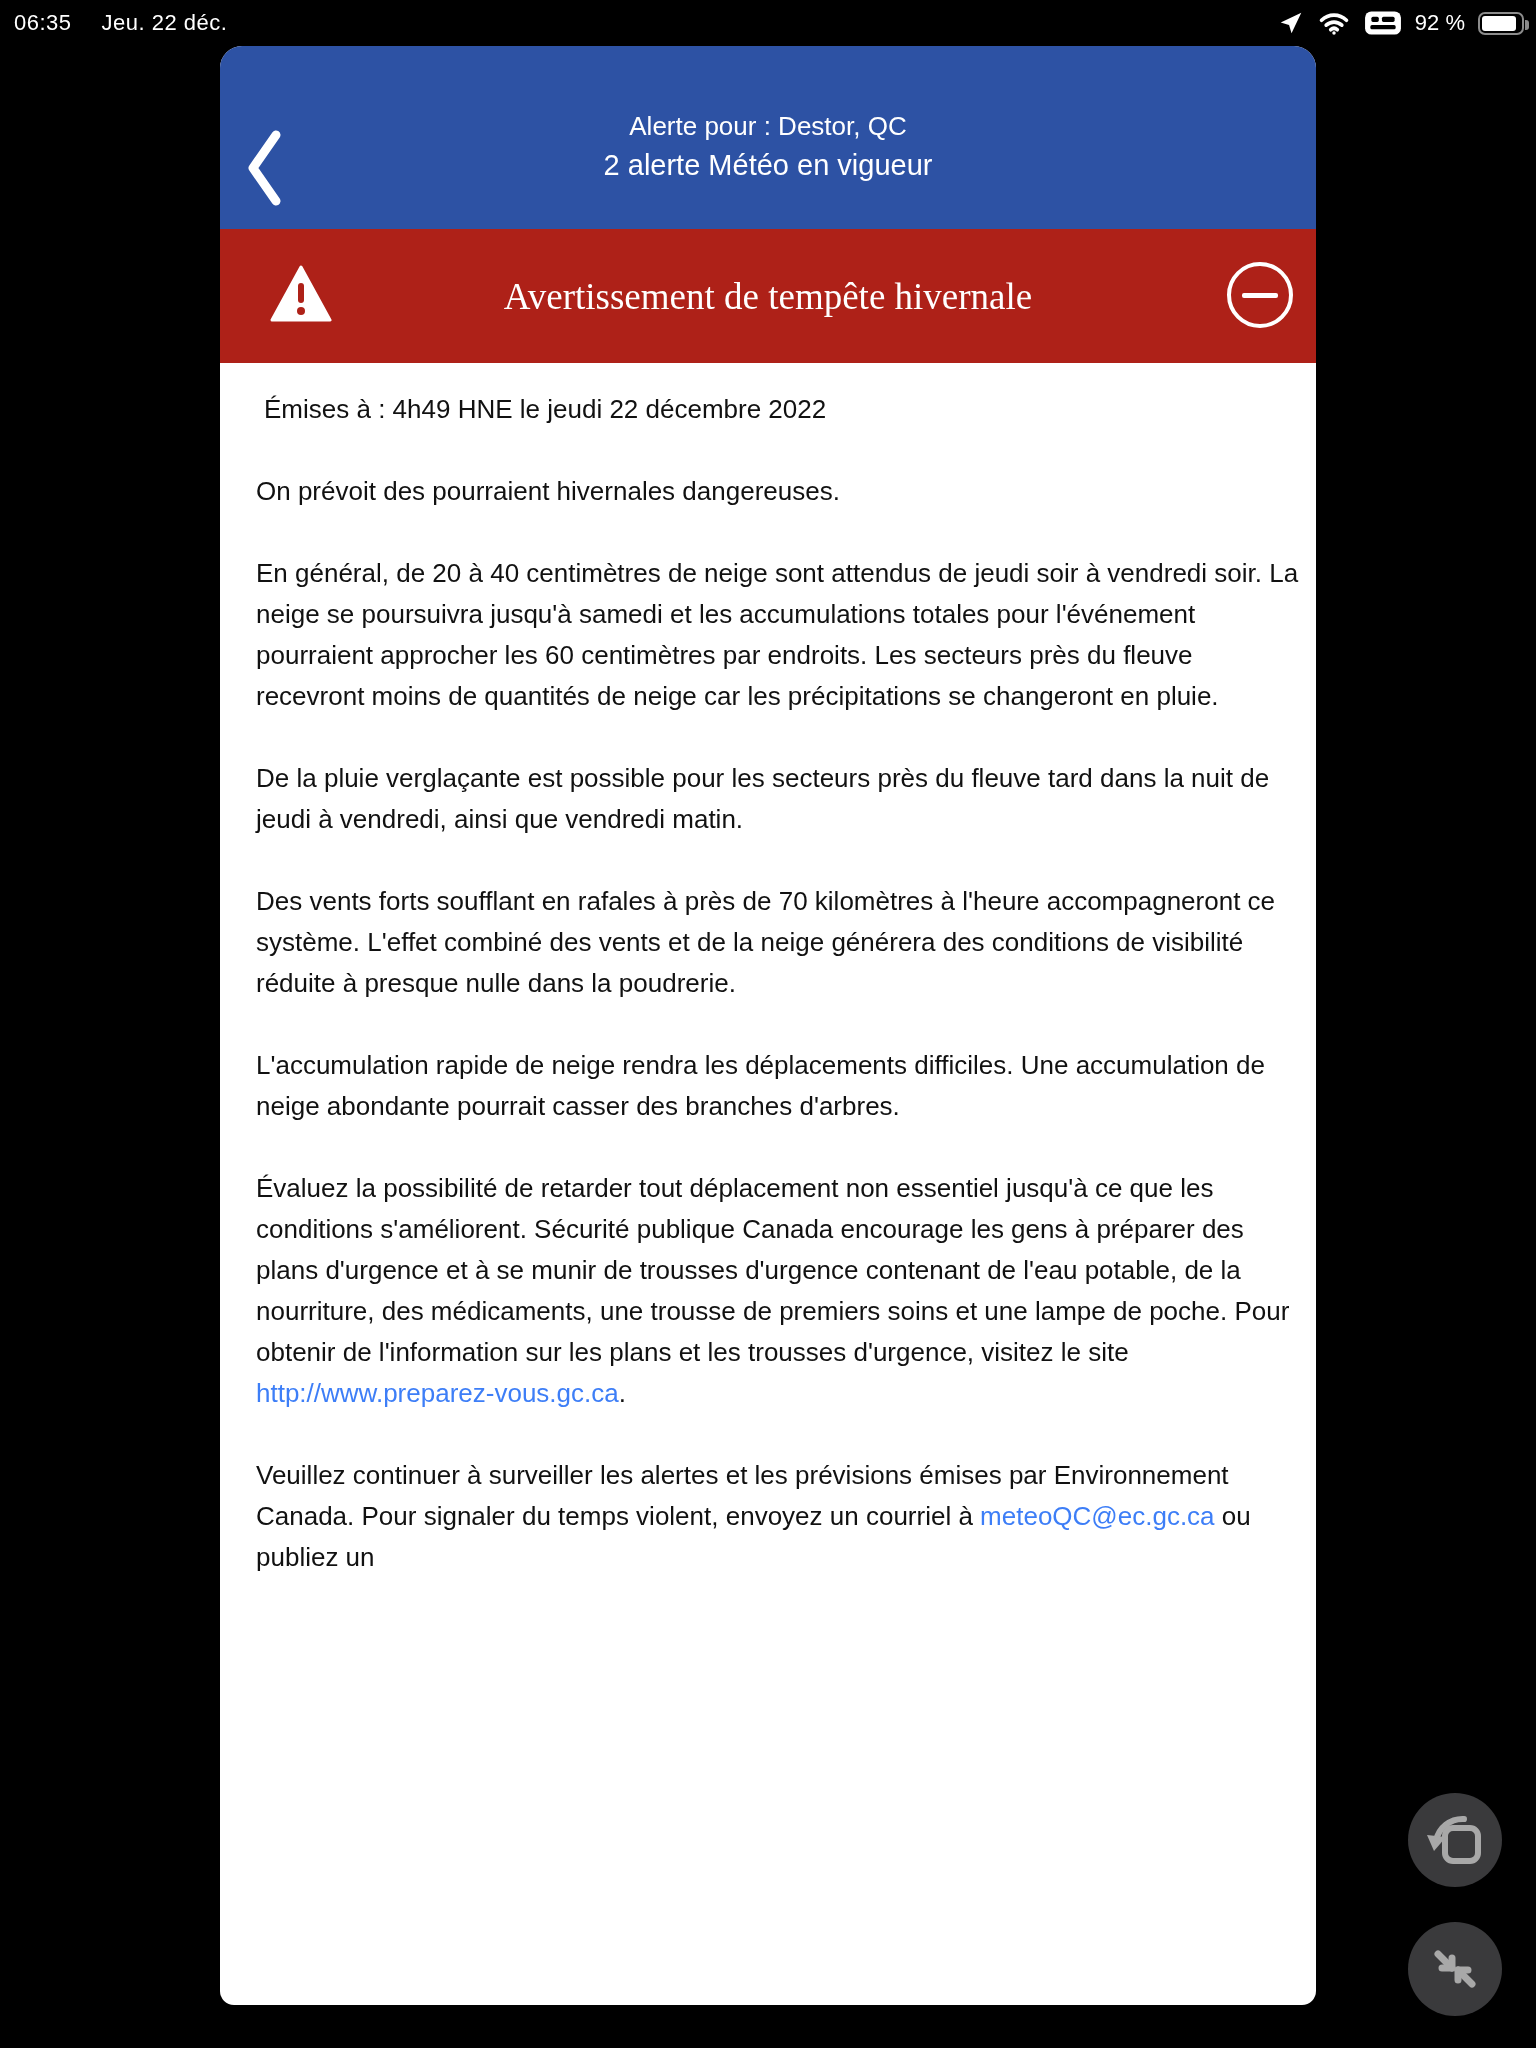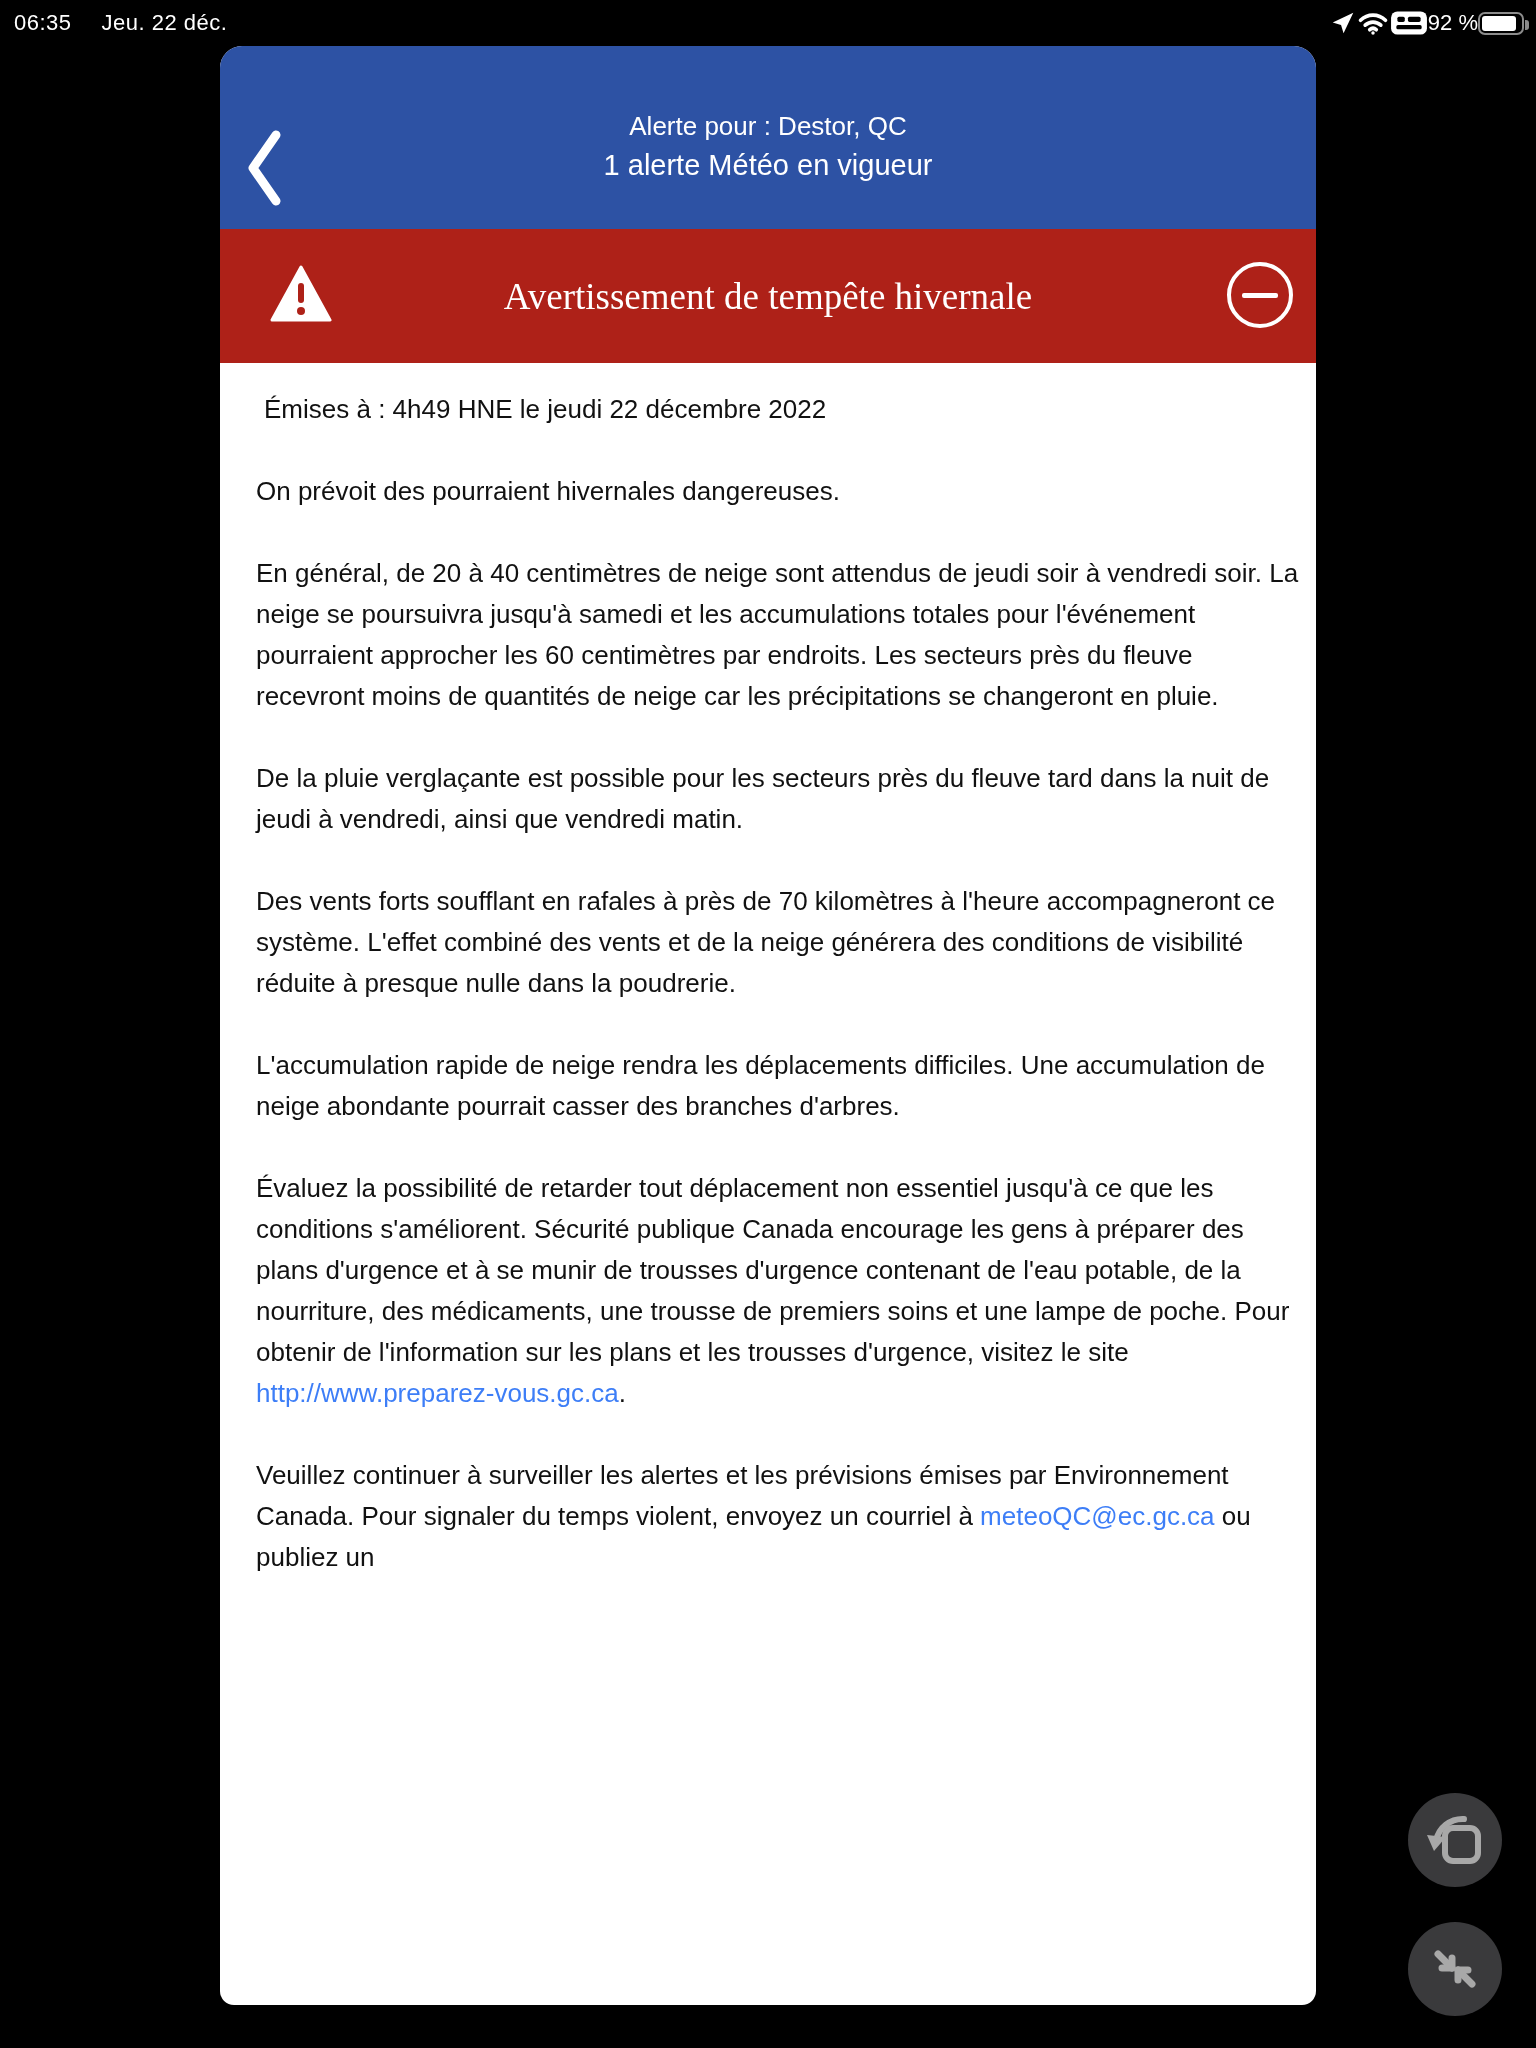--- a/index.html
+++ b/index.html
@@ -11,21 +11,21 @@
   }
 
   
   .status-bar {
     position:absolute; top:0; left:0; width:1536px; height:46px;
     display:flex; align-items:center; justify-content:space-between;
     color:#fff; box-sizing:border-box; padding:0 12px 0 14px;
     font-size:22px;
   }
   .sb-left { display:flex; align-items:center; gap:30px; font-weight:500; letter-spacing:0.5px; }
-  .sb-right { display:flex; align-items:center; }
+  .sb-right { display:flex; align-items:center; gap:13px; }
   .sb-icon { display:flex; align-items:center; }
   .battery { position:relative; width:46px; height:23px; border:2.5px solid rgba(255,255,255,0.55); border-radius:7px; box-sizing:border-box; }
   .battery-fill { position:absolute; left:2px; top:2px; bottom:2px; width:34px; background:#fff; border-radius:3px; }
   .battery-nub { position:absolute; right:-7px; top:6.5px; width:4px; height:10px; background:rgba(255,255,255,0.55); border-radius:0 3px 3px 0; }
 
   
   .card {
     position:absolute; left:220px; top:46px; width:1096px; height:1959px;
     background:var(--card-white,#fff);
     border-radius:22px 22px 14px 14px; overflow:hidden;
@@ -114,21 +114,21 @@
 
 <div class="card">
 
   <div class="app-header">
     <button class="back-button">
       <svg width="42" height="80" viewBox="0 0 36 80" fill="none" stroke="#fff" stroke-width="9" stroke-linecap="round" stroke-linejoin="round">
         <polyline points="29,7 6,40 29,73"></polyline>
       </svg>
     </button>
     <div class="app-title">Alerte pour : Destor, QC</div>
-    <div class="app-subtitle">1 alerte Météo en vigueur</div>
+    <div class="app-subtitle">2 alerte Météo en vigueur</div>
   </div>
 
   <div class="alert-banner">
     <span class="warning-triangle">
       <svg width="62" height="58" viewBox="0 0 62 58">
         <path d="M31 2 L60 55 L2 55 Z" fill="#fff" stroke="#fff" stroke-width="3" stroke-linejoin="round"></path>
         <rect x="28" y="18" width="6" height="20" rx="3" fill="var(--banner-red,#ae2118)"></rect>
         <circle cx="31" cy="46" r="4" fill="var(--banner-red,#ae2118)"></circle>
       </svg>
     </span>

